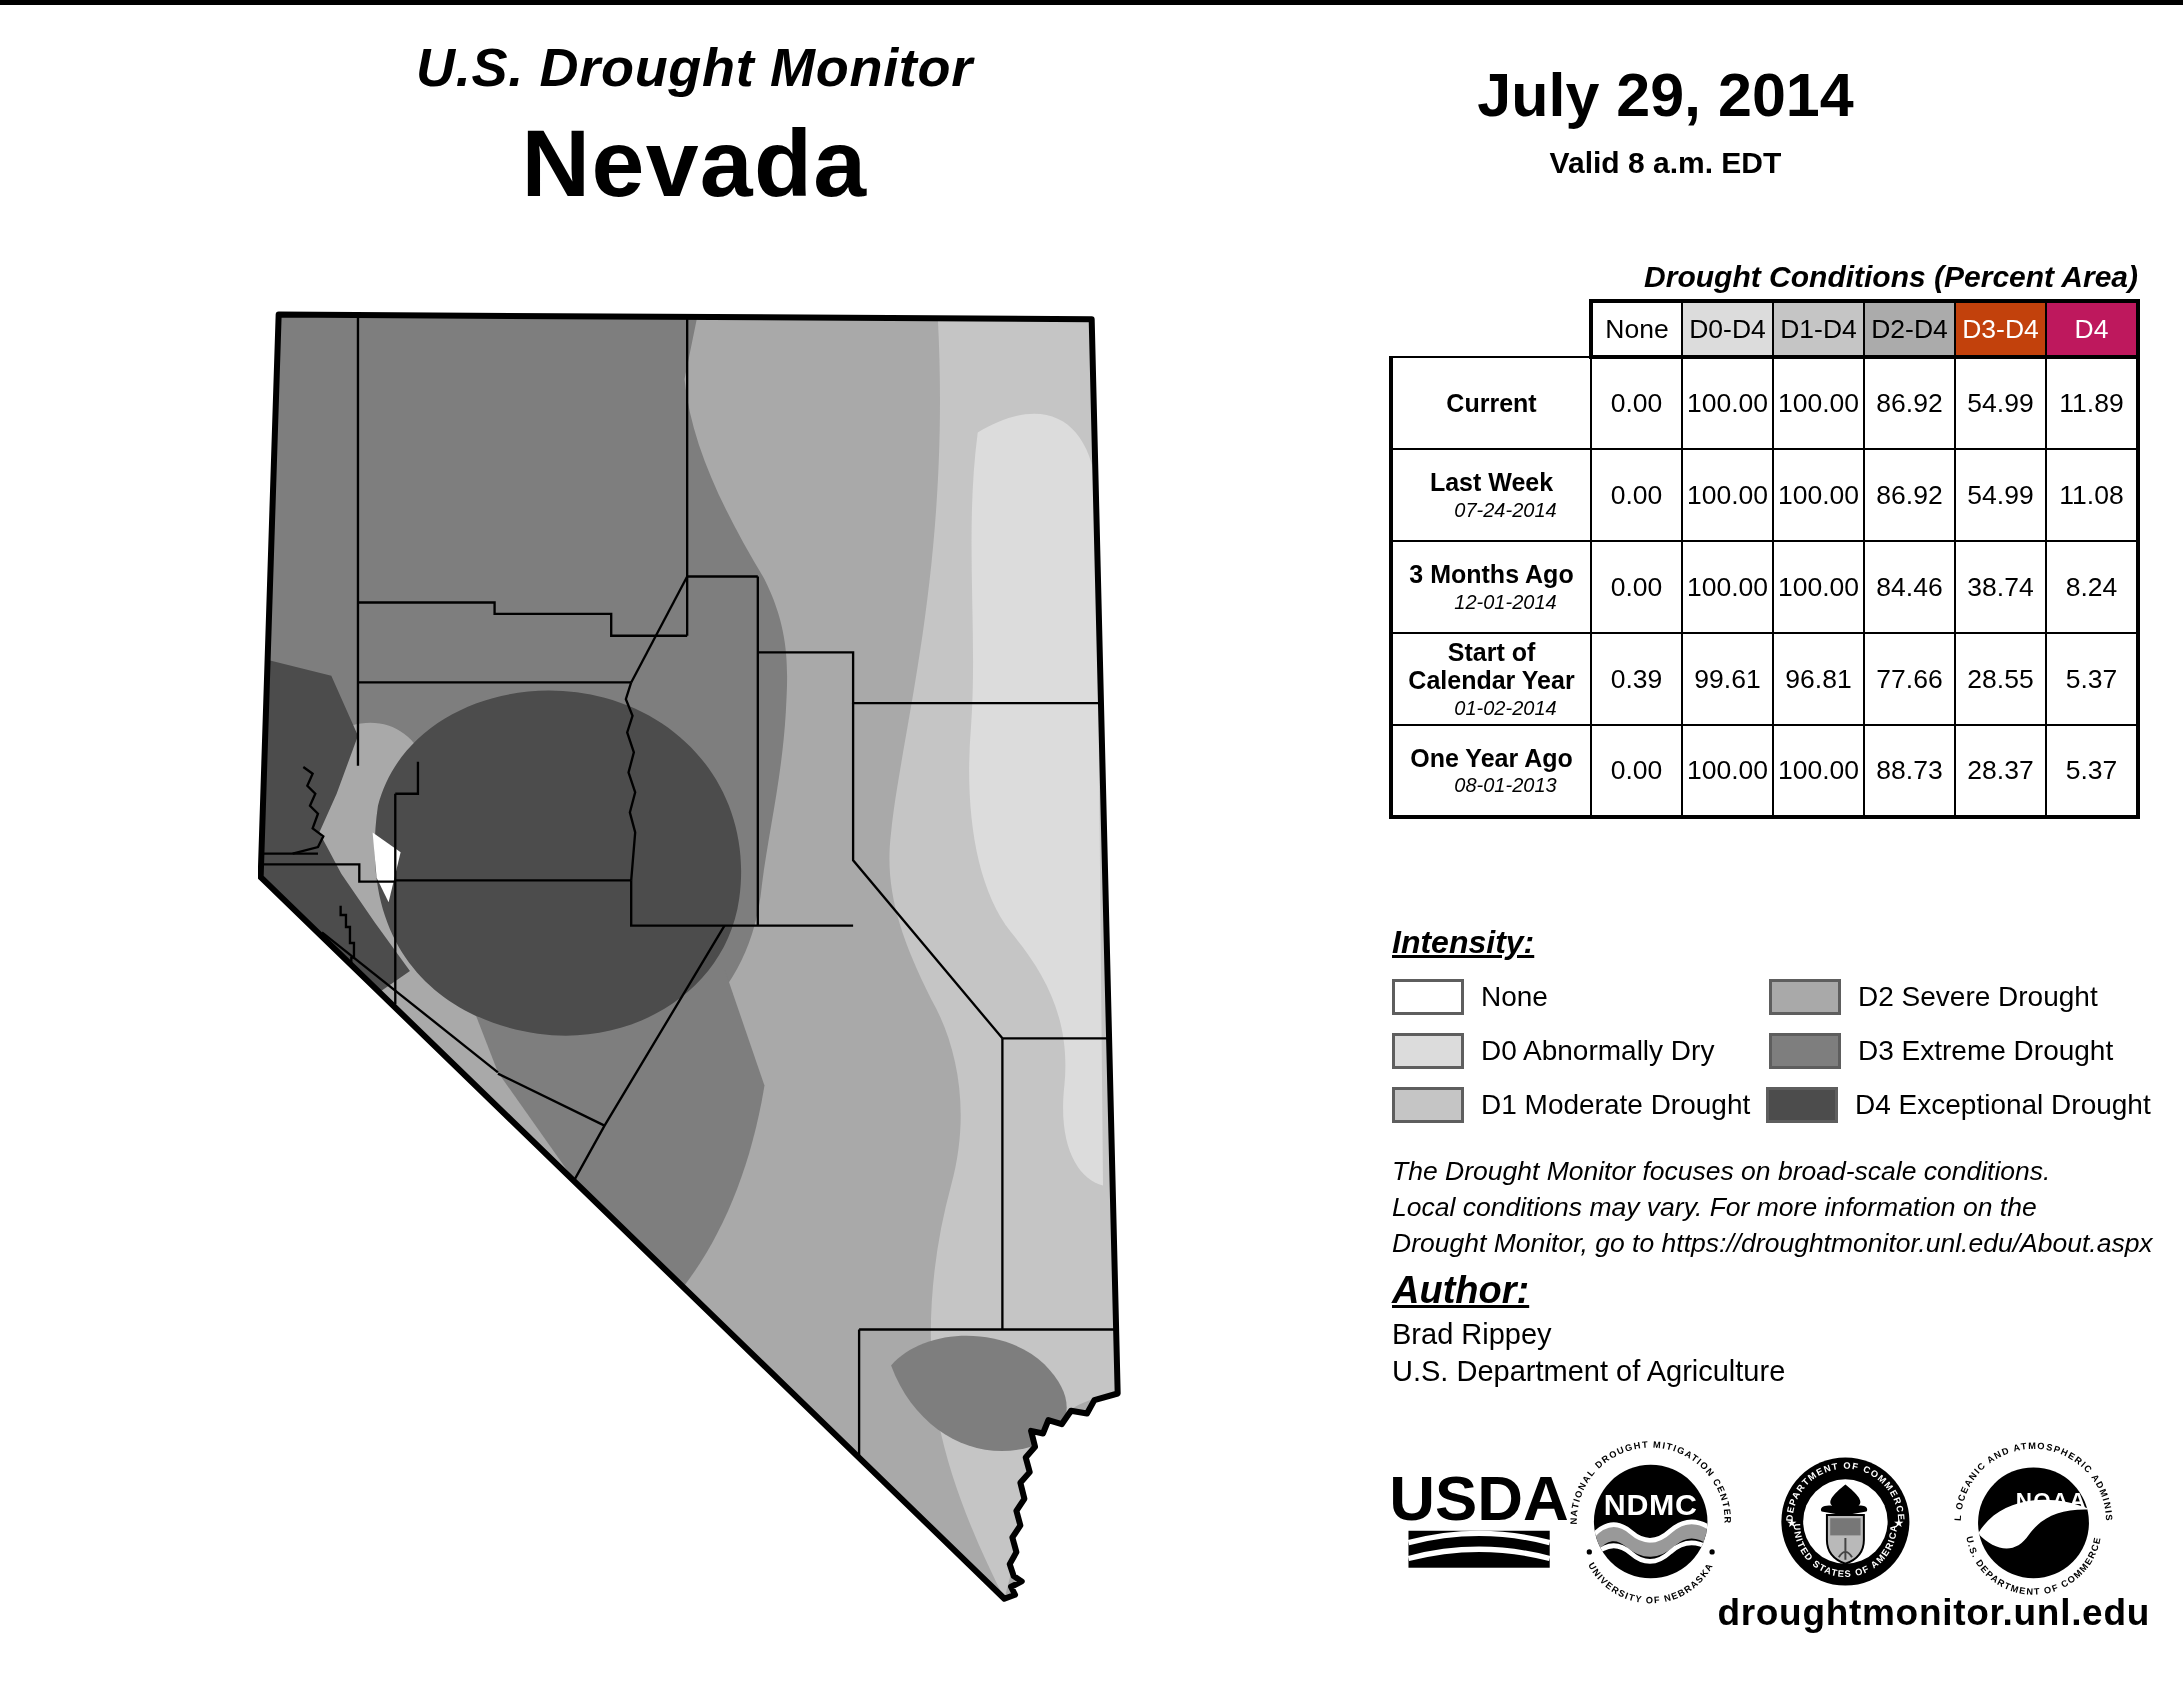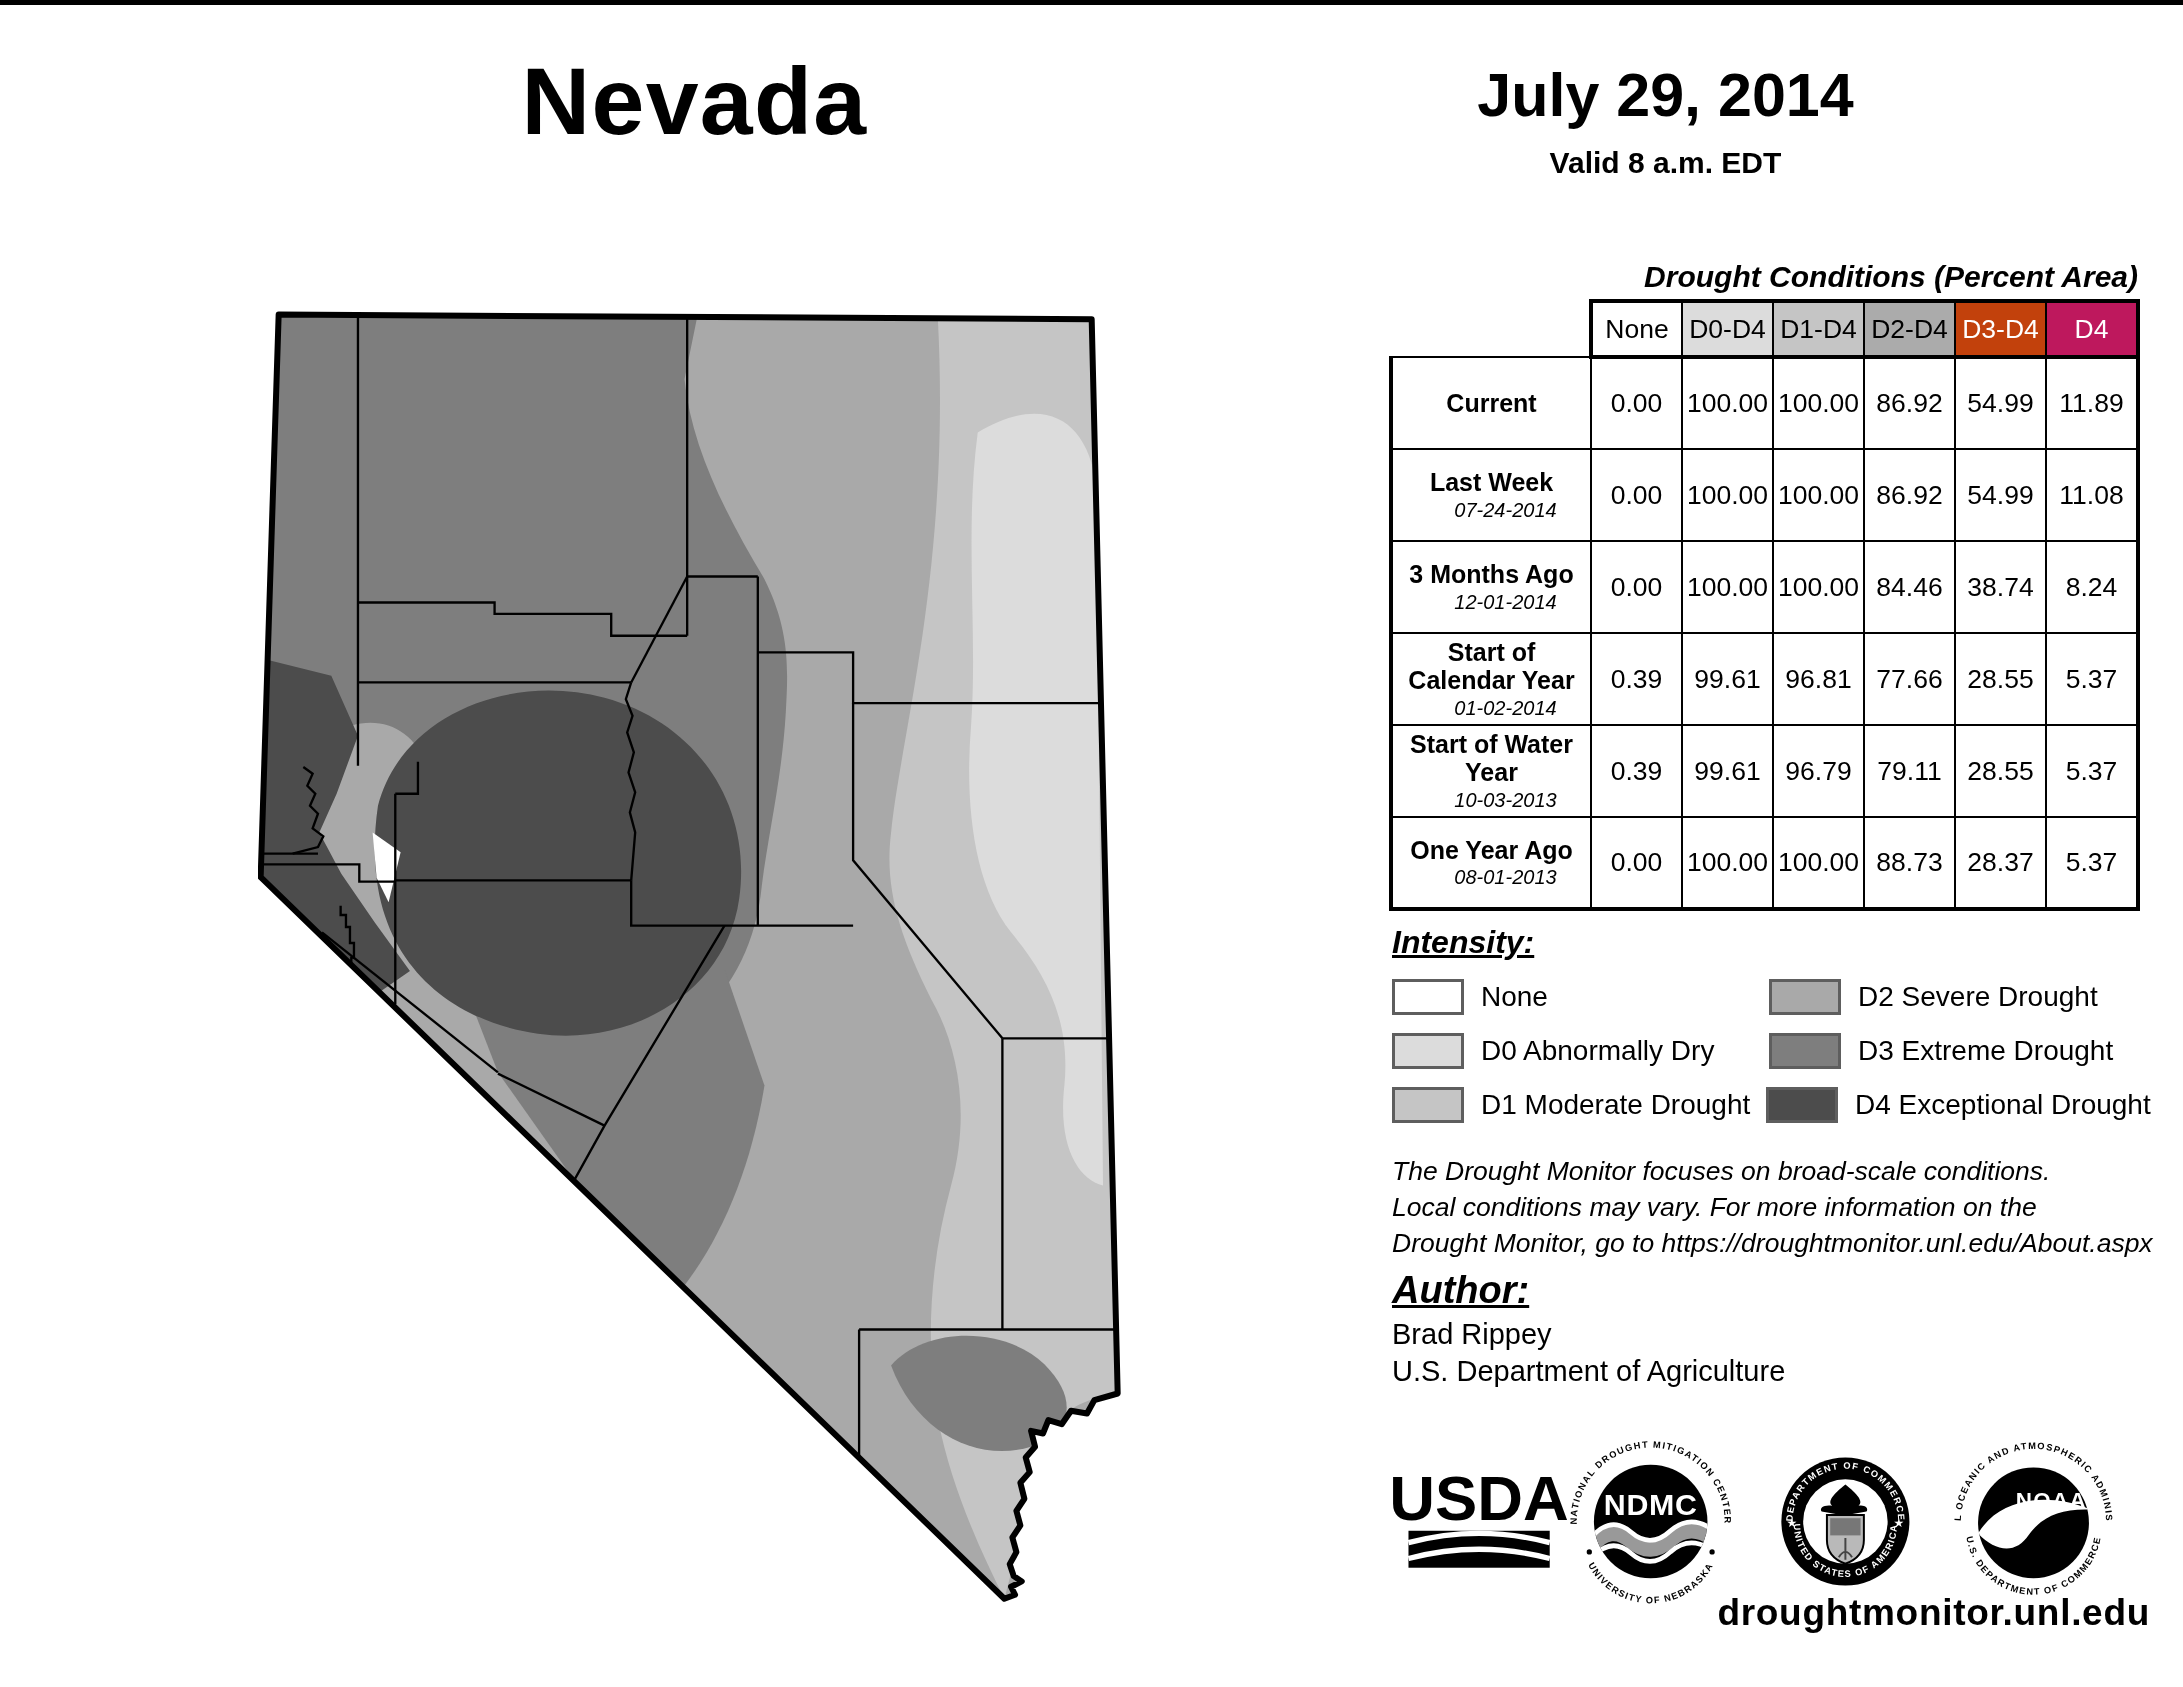--- a/index.html
+++ b/index.html
@@ -60,20 +60,21 @@
 
   svg text { font-family:"Liberation Sans", sans-serif; }
   .seal-arc { font-size:14px; letter-spacing:2px; font-weight:bold; }
 </style>
 </head>
 <body>
 
 <div id="top-bar" class="abs"></div>
 
 <div id="title-block" class="abs">
+  <div id="main-title">U.S. Drought Monitor</div>
   <div id="region-title">Nevada</div>
 </div>
 
 <div id="date-block" class="abs">
   <div id="map-date">July 29, 2014</div>
   <div id="valid">Valid 8 a.m. EDT</div>
 </div>
 
 <svg class="abs" style="left:258px; top:299px;" width="893" height="1310" viewBox="0 0 1340 1965">
   <defs>
@@ -203,32 +204,20 @@
         </th>
         <td>0.39</td>
         <td>99.61</td>
         <td>96.81</td>
         <td>77.66</td>
         <td>28.55</td>
         <td>5.37</td>
       </tr>
       <tr>
         <th>
-          <div class="row-label">Start of Water Year</div>
-          <div class="row-date">10-03-2013</div>
-        </th>
-        <td>0.39</td>
-        <td>99.61</td>
-        <td>96.79</td>
-        <td>79.11</td>
-        <td>28.55</td>
-        <td>5.37</td>
-      </tr>
-      <tr>
-        <th>
           <div class="row-label">One Year Ago</div>
           <div class="row-date">08-01-2013</div>
         </th>
         <td>0.00</td>
         <td>100.00</td>
         <td>100.00</td>
         <td>88.73</td>
         <td>28.37</td>
         <td>5.37</td>
       </tr>

